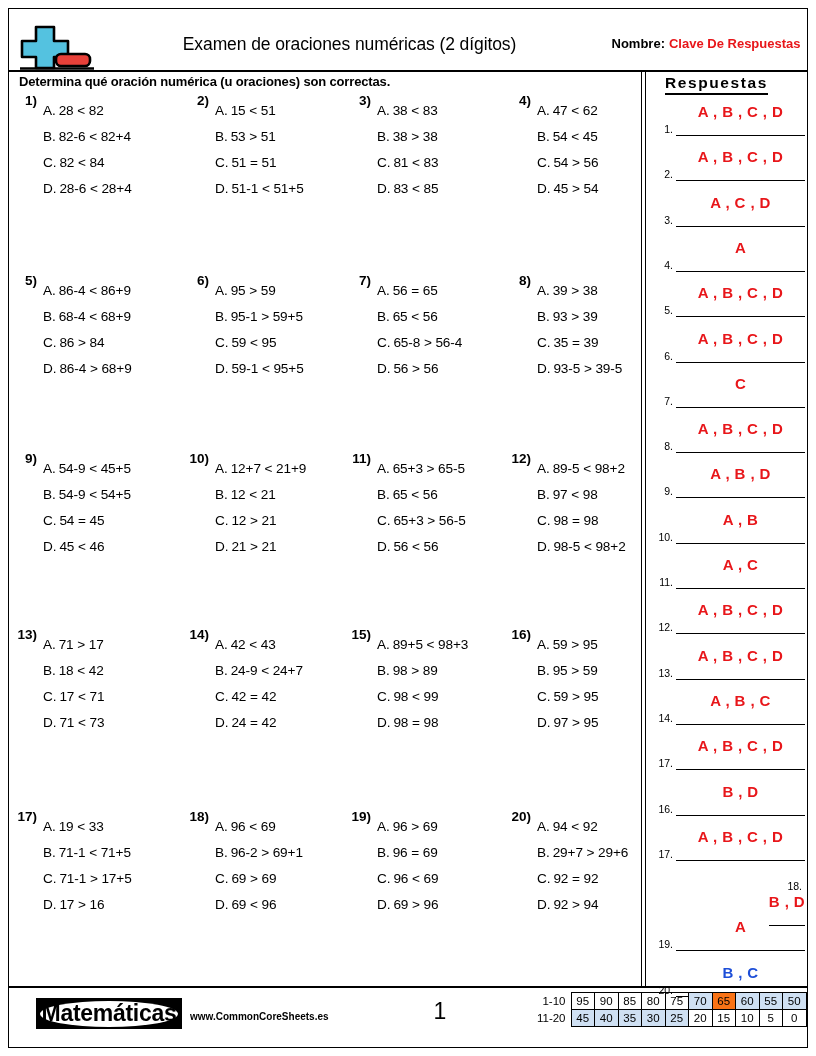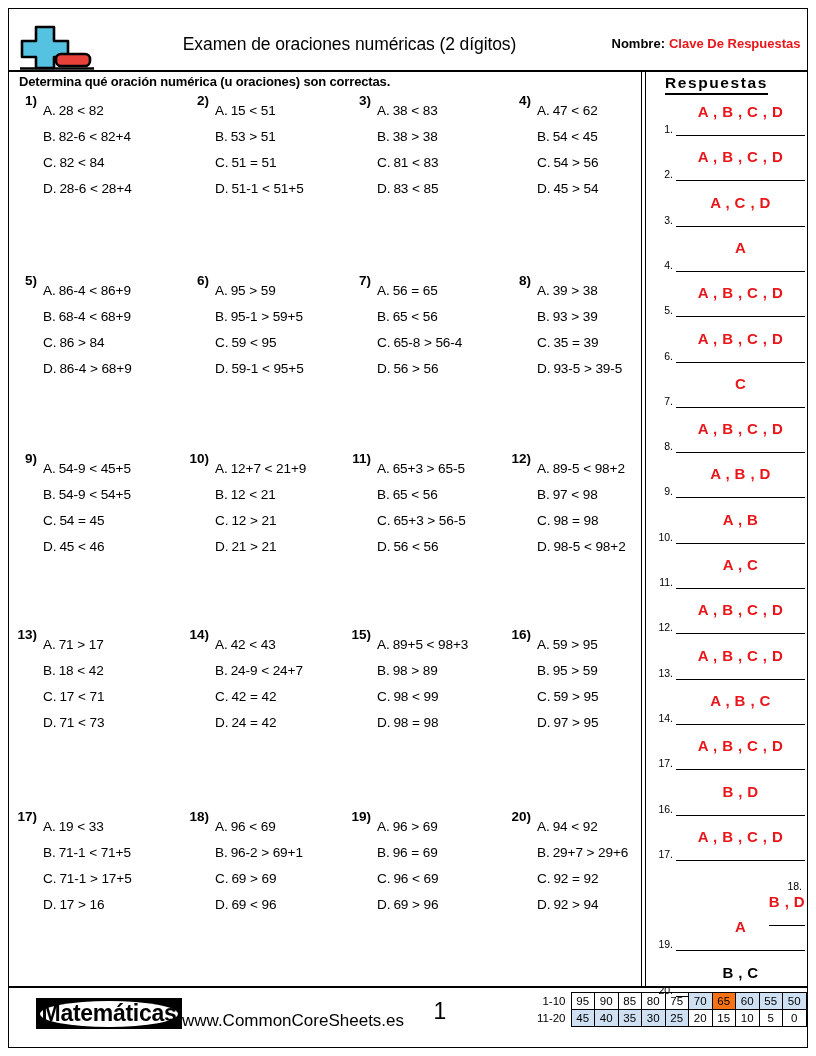--- a/index.html
+++ b/index.html
@@ -197,23 +197,24 @@
     display: flex;
     align-items: center;
     justify-content: center;
     font-size: 23px;
     font-weight: bold;
     letter-spacing: -0.3px;
     color: #000;
   }
   .site-url {
     position: absolute;
-    left: 182px; top: 1011px;
-    font-size: 17px;
-    white-space: nowrap;
+    left: 190px; top: 1011px;
+    font-size: 10px;
+    white-space: nowrap;
+    font-weight: bold;
   }
   .page-number {
     position: absolute;
     left: 420px; top: 998px;
     width: 40px;
     text-align: center;
     font-size: 23px;
   }
 
   
@@ -535,21 +536,21 @@
         <div class="ans-row" style="top: 810.1px; flex-direction: column;">
           <div class="ans-num">18.</div>
           <div class="ans-line" style="color: rgb(232, 22, 26);">B , D</div>
         </div>
         <div class="ans-row" style="top: 855.4px;">
           <div class="ans-num">19.</div>
           <div class="ans-line" style="color: rgb(232, 22, 26);">A</div>
         </div>
         <div class="ans-row" style="top: 900.7px;">
           <div class="ans-num">20.</div>
-          <div class="ans-line" style="color: #000000;">B , C</div>
+          <div class="ans-line" style="color: #1d4ed8;">B , C</div>
         </div>
       </div>
   </div>
 
   <div class="footer-rule"></div>
   <div class="badge">
     <div class="badge-inner">Matemáticas</div>
   </div>
   <div class="site-url">www.CommonCoreSheets.es</div>
   <div class="page-number">1</div>

